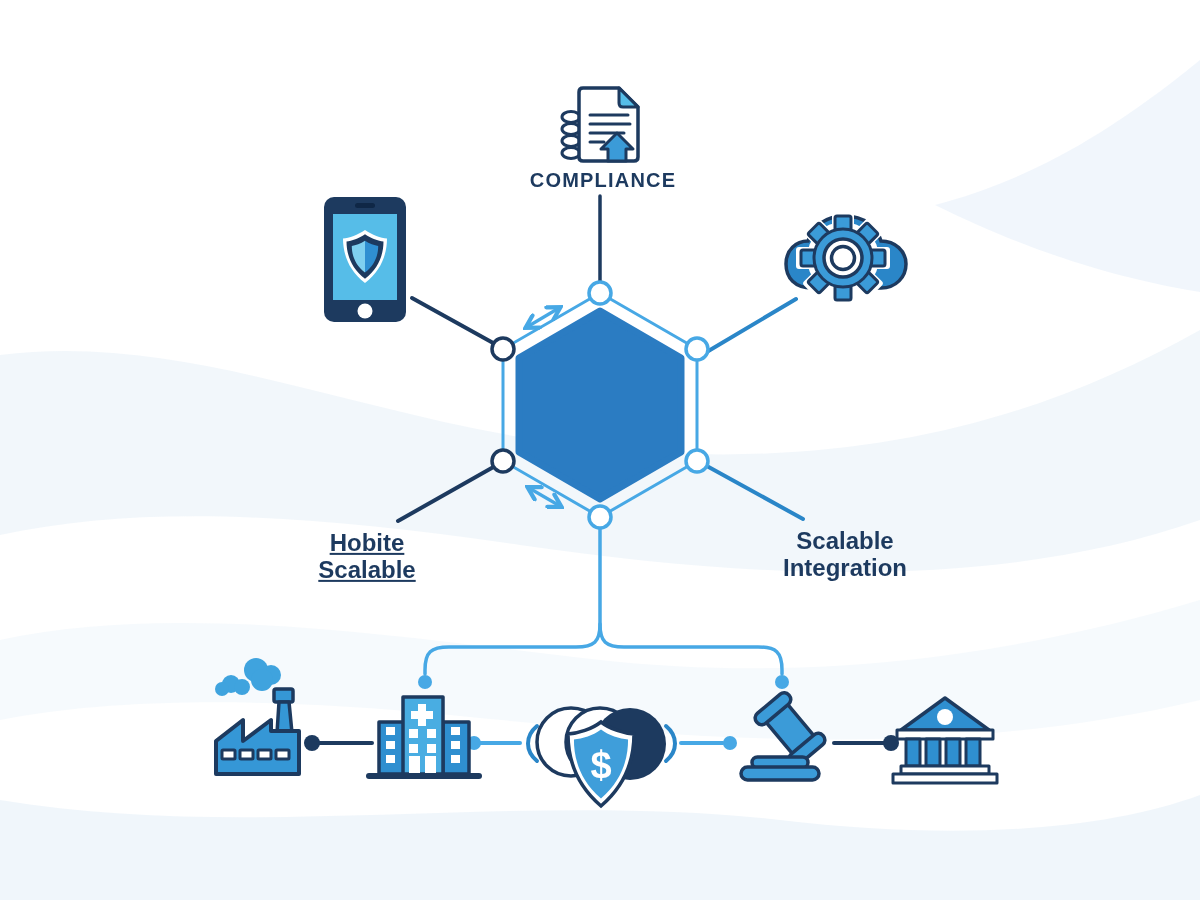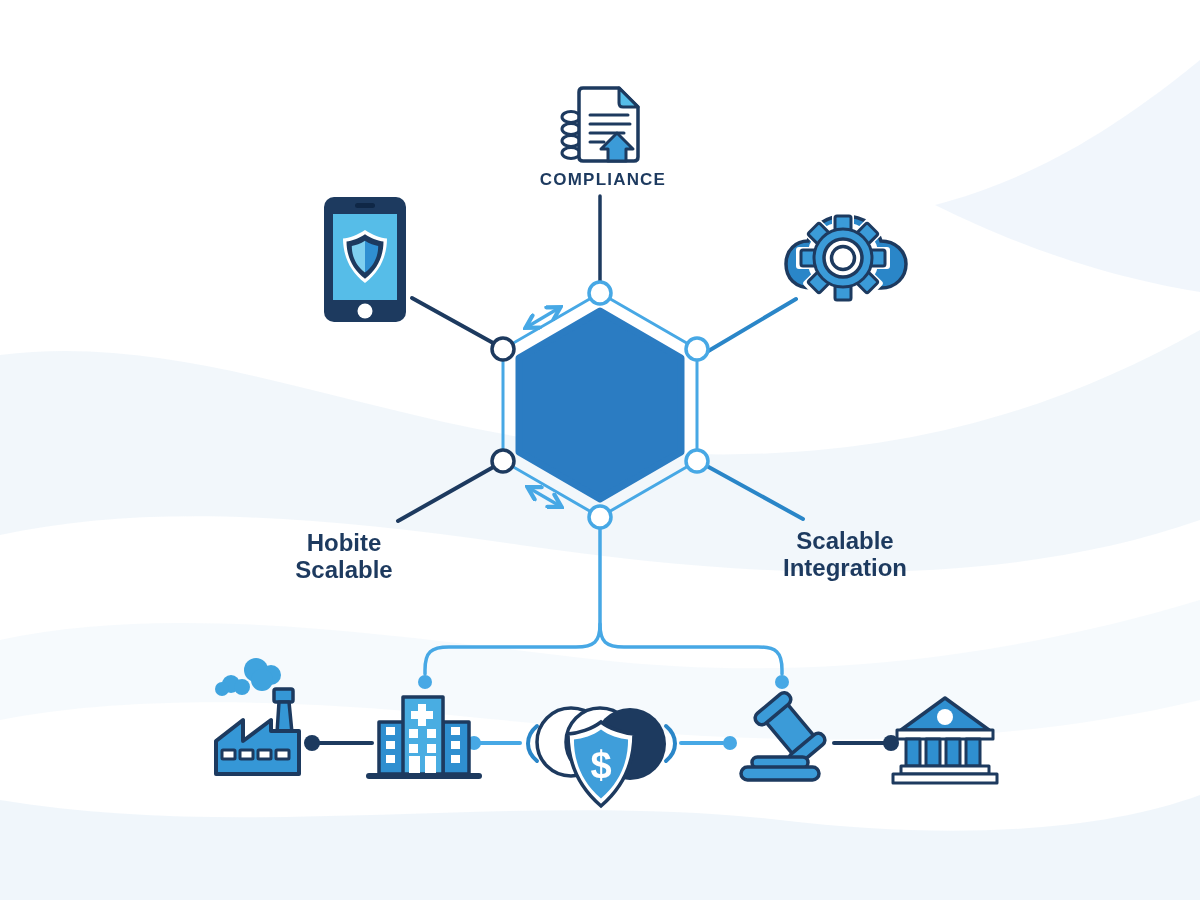--- a/index.html
+++ b/index.html
@@ -6,23 +6,23 @@
     --navy:#1d3a5f; --blue:#2a86c8; --blue-mid:#3b9bd8; --light-blue:#47a8e5;
     --sky:#56bde8; --hex-fill:#2b7cc2; --pale:#e9f1f9; --pale2:#eef5fb; --white:#ffffff;
   }
   html,body{margin:0;padding:0;}
   body{width:1200px;height:900px;background:#fff;font-family:"Liberation Sans",sans-serif;overflow:hidden;}
   .stage{position:relative;width:1200px;height:900px;background:#fff;}
   .stage svg.diagram{position:absolute;inset:0;}
   .label{position:absolute;transform:translate(-50%,-50%);text-align:center;color:var(--navy);font-weight:bold;}
   .platform-label{position:absolute;left:600px;top:406px;transform:translate(-50%,-50%);
     color:#fff;font-size:34px;font-weight:bold;letter-spacing:.5px;}
-  .compliance-label{left:603px;top:180px;font-size:17px;letter-spacing:1.2px;}
+  .compliance-label{left:603px;top:180px;font-size:20px;letter-spacing:1.2px;}
   .two-line{font-size:24px;line-height:1.13;}
-  .left-label{left:344px;top:556px;}
+  .left-label{left:367px;top:556px;text-decoration:underline;}
   .right-label{left:845px;top:554px;}
   .two-line span{display:block;}
 </style>
 </head>
 <body>
 
 <div class="stage">
 
 <svg class="diagram" width="1200" height="900" viewBox="0 0 1200 900">
 

